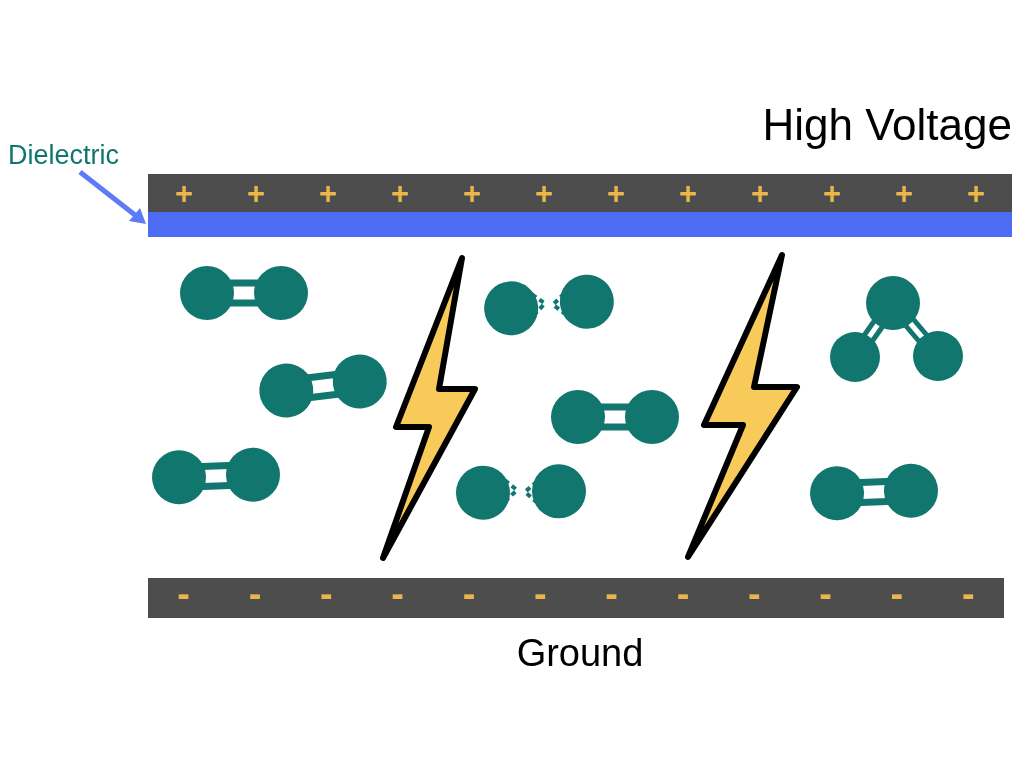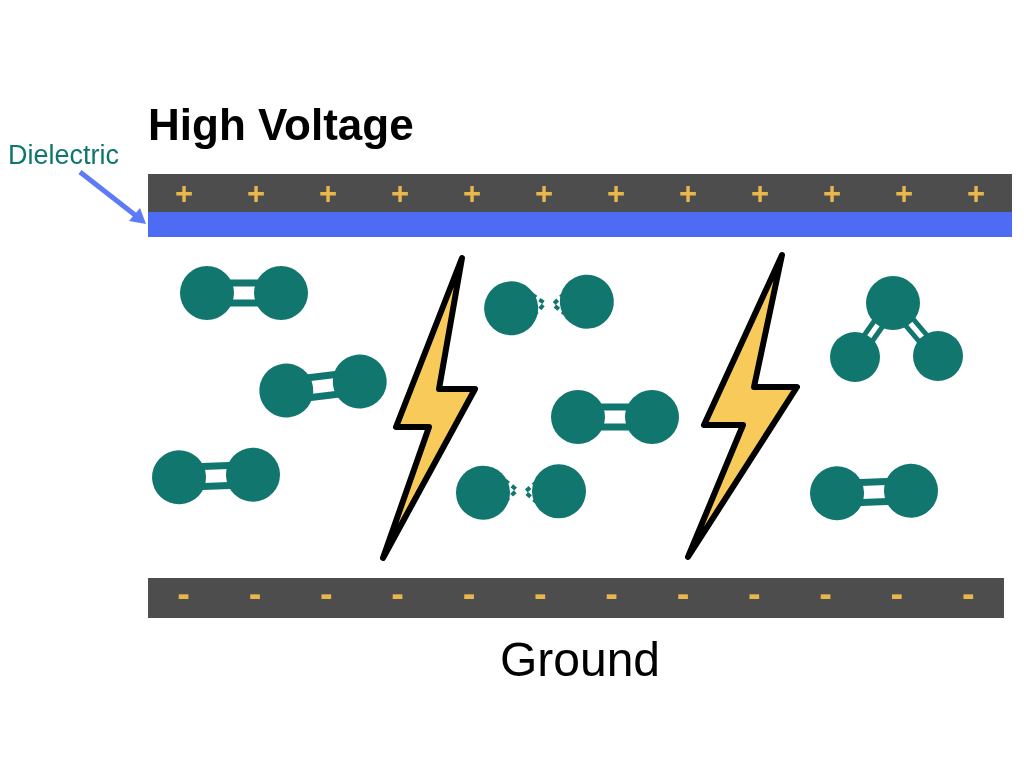--- a/index.html
+++ b/index.html
@@ -2,41 +2,41 @@
 <html><head>
 <meta charset="utf-8">
 <style>
   html,body { margin:0; padding:0; background:#ffffff; }
   .canvas {
     position:relative; width:1024px; height:768px; background:#ffffff;
     font-family:"Liberation Sans", sans-serif; overflow:hidden;
   }
   .title {
     position:absolute; left:148px; top:100px; width:864px;
-    text-align:left; font-size:44px; color:#000; font-weight:700;
+    text-align:right; font-size:44px; color:#000; font-weight:400;
   }
   .dielectric-label {
     position:absolute; left:8px; top:140px; font-size:27px; color:#0f766e;
   }
   .electrode {
     position:absolute; background:#4d4d4d; display:flex;
     justify-content:space-around; align-items:center;
   }
   .electrode.top { left:148px; top:174px; width:864px; height:38px; }
   .electrode.bottom { left:148px; top:578px; width:856px; height:40px; }
   .charge { color:#e8b64c; font-weight:600; line-height:1; }
   .charge.plus { font-size:31px; }
   .charge.minus { font-size:38px; padding-bottom:8px; }
   .dielectric-bar {
     position:absolute; left:148px; top:212px; width:864px; height:25px;
     background:#4d6bf3;
   }
   .ground-label {
     position:absolute; left:148px; top:632px; width:864px;
-    text-align:center; font-size:48px; color:#000; font-weight:500;
+    text-align:center; font-size:38px; color:#000; font-weight:500;
   }
   svg.overlay {
     position:absolute; left:0; top:0; width:1024px; height:768px;
     pointer-events:none;
   }
 </style>
 </head>
 <body>
 
 <div class="canvas">

